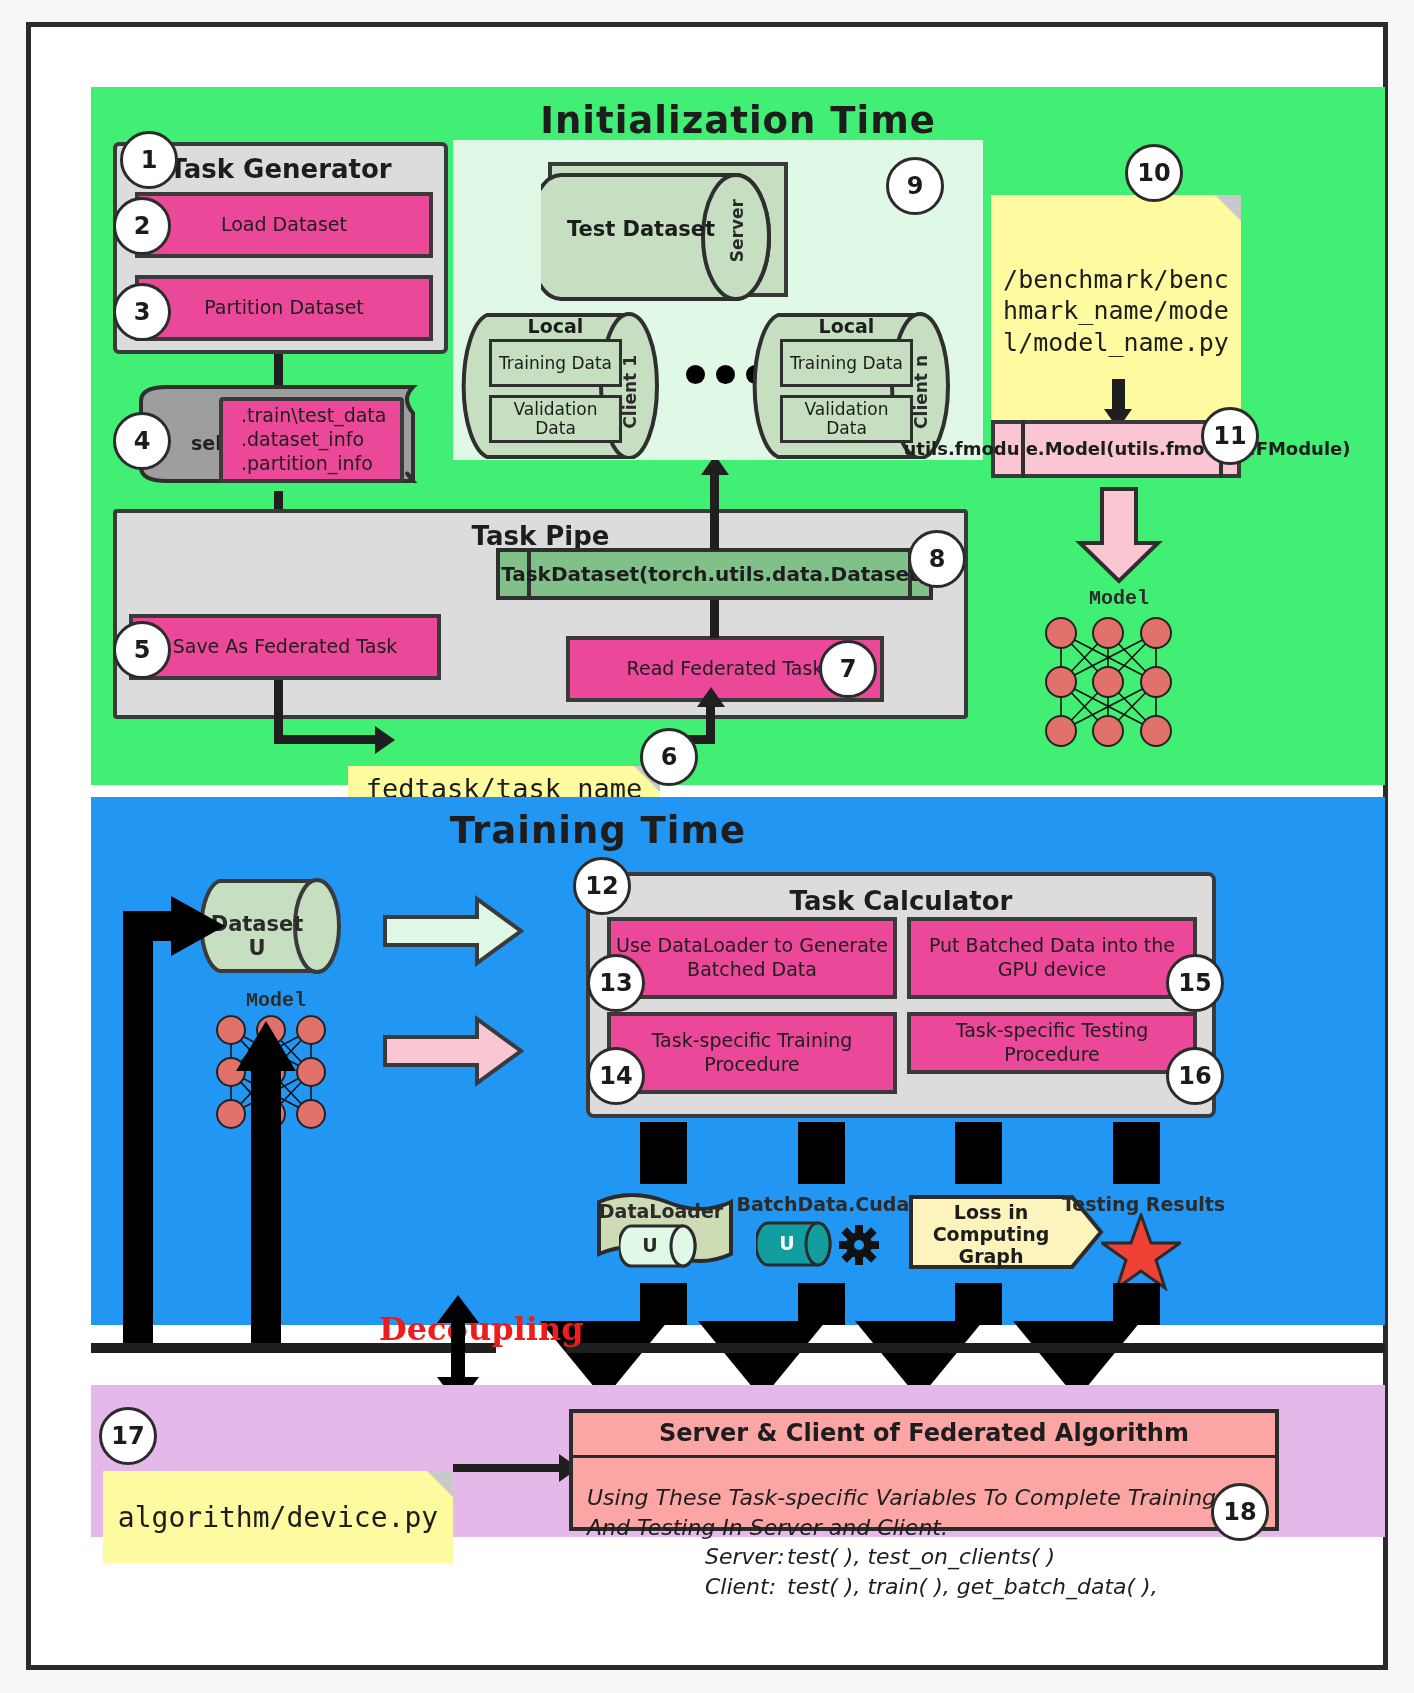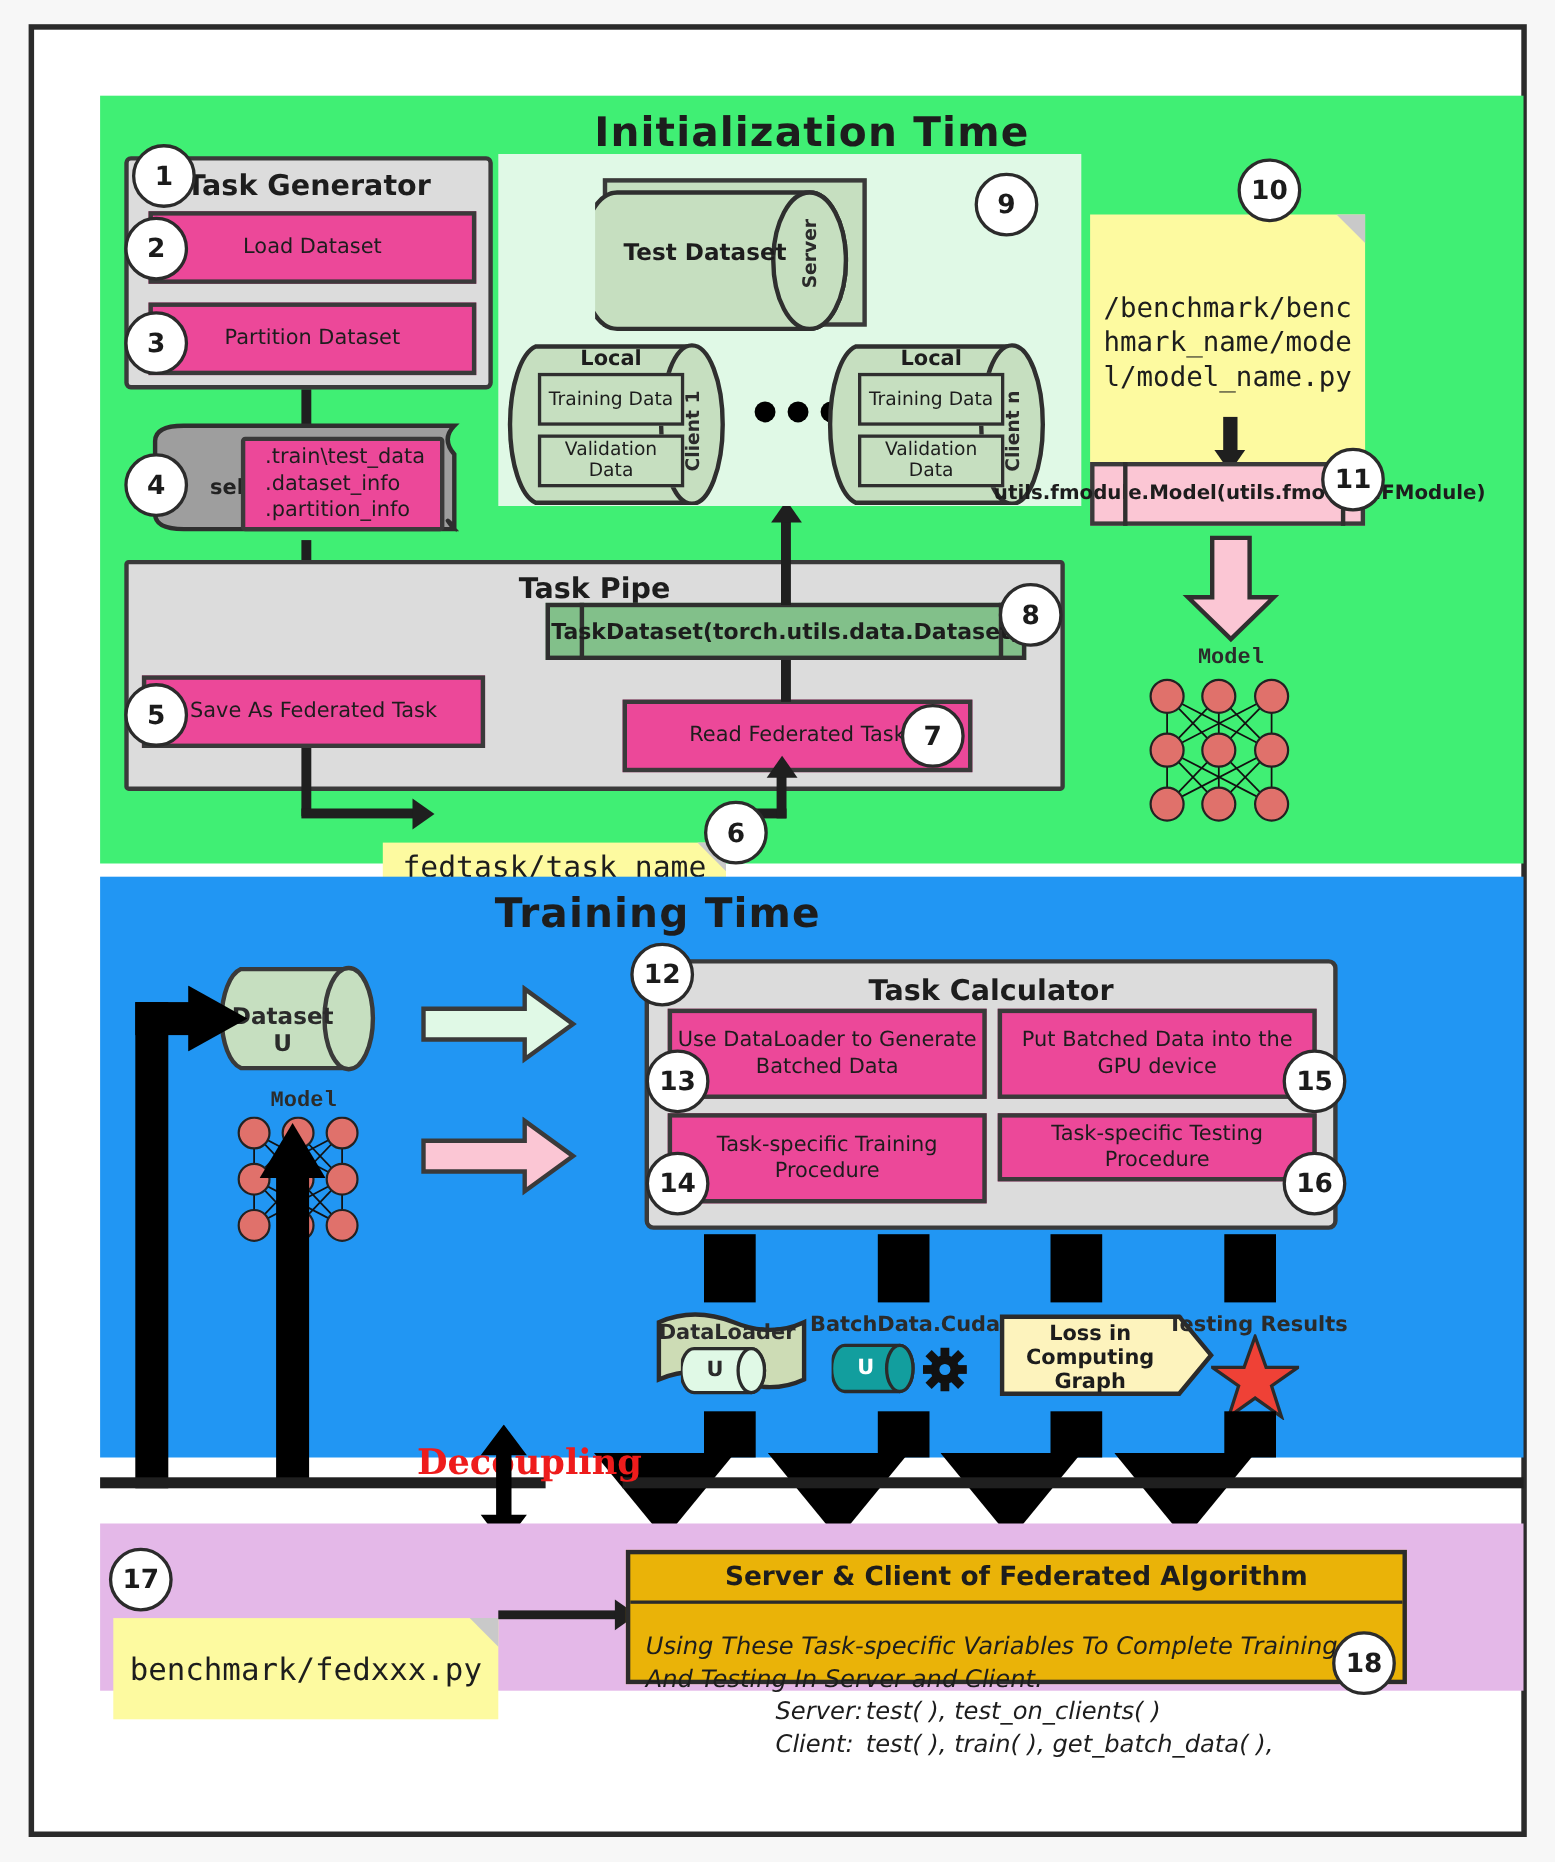--- a/index.html
+++ b/index.html
@@ -48,21 +48,21 @@
   .pinkbox{position:absolute;box-sizing:border-box;background:#fbc6d4;border:4px solid #3a3a3a;
            font-family:"DejaVu Sans",sans-serif;font-weight:bold;font-size:18px;color:#1d1d1d;
            display:flex;align-items:center;justify-content:center;text-align:center;line-height:1.2;}
 
   .label-b{position:absolute;font-weight:bold;font-size:20px;color:#2b2b2b;font-family:Liberation Mono, monospace;text-align:center;}
 
   .blackblock{position:absolute;background:#000;}
   .decoupling{position:absolute;color:#ee1c1c;font-weight:bold;font-size:32px;
               font-family:"DejaVu Serif",serif;}
 
-  .algo-panel{position:absolute;box-sizing:border-box;border:4px solid #2b2b2b;background:#eab308;}
+  .algo-panel{position:absolute;box-sizing:border-box;border:4px solid #2b2b2b;background:#fca5a5;}
   .algo-title{text-align:center;font-weight:bold;font-size:24px;padding:6px 0 8px;color:#1d1d1d;border-bottom:3px solid #2b2b2b;}
   .algo-body{font-style:italic;font-size:22px;color:#1d1d1d;padding:25px 14px;line-height:1.35;}
   .algo-row{display:flex;}
   .algo-row .k{width:200px;padding-left:118px;box-sizing:border-box;}
 
   .dots{position:absolute;display:flex;gap:11px;}
   .dot{width:19px;height:19px;border-radius:50%;background:#000;}
 </style>
 </head>
 <body>
@@ -378,21 +378,21 @@
 
   <div class="hline" style="left:60px;top:1316px;width:405px;height:10px;"></div>
   <div class="hline" style="left:535px;top:1316px;width:819px;height:10px;"></div>
   <div class="decoupling" style="left:348px;top:1283px;">Decoupling</div>
   <svg style="position:absolute;left:402px;top:1268px;" width="50" height="110">
     <polygon points="25,0 46,28 32,28 32,82 46,82 25,110 4,82 18,82 18,28 4,28" fill="#000"></polygon>
   </svg>
 
   <div class="sec-algo">
     <div class="note" style="left:12px;top:38px;width:350px;height:92px;font-size:28px;">
-      <span>benchmark/fedxxx.py</span>
+      <span>algorithm/device.py</span>
       <span class="fold"></span>
     </div>
     <div class="bub" style="left:8px;top:22px;">17</div>
 
     <div class="hline" style="left:362px;top:79px;width:110px;height:8px;"></div>
     <div class="arrowhead-right" style="left:468px;top:69px;"></div>
 
     <div class="algo-panel" style="left:478px;top:24px;width:710px;height:122px;">
       <div class="algo-title">Server &amp; Client of Federated Algorithm</div>
       <div class="algo-body">

